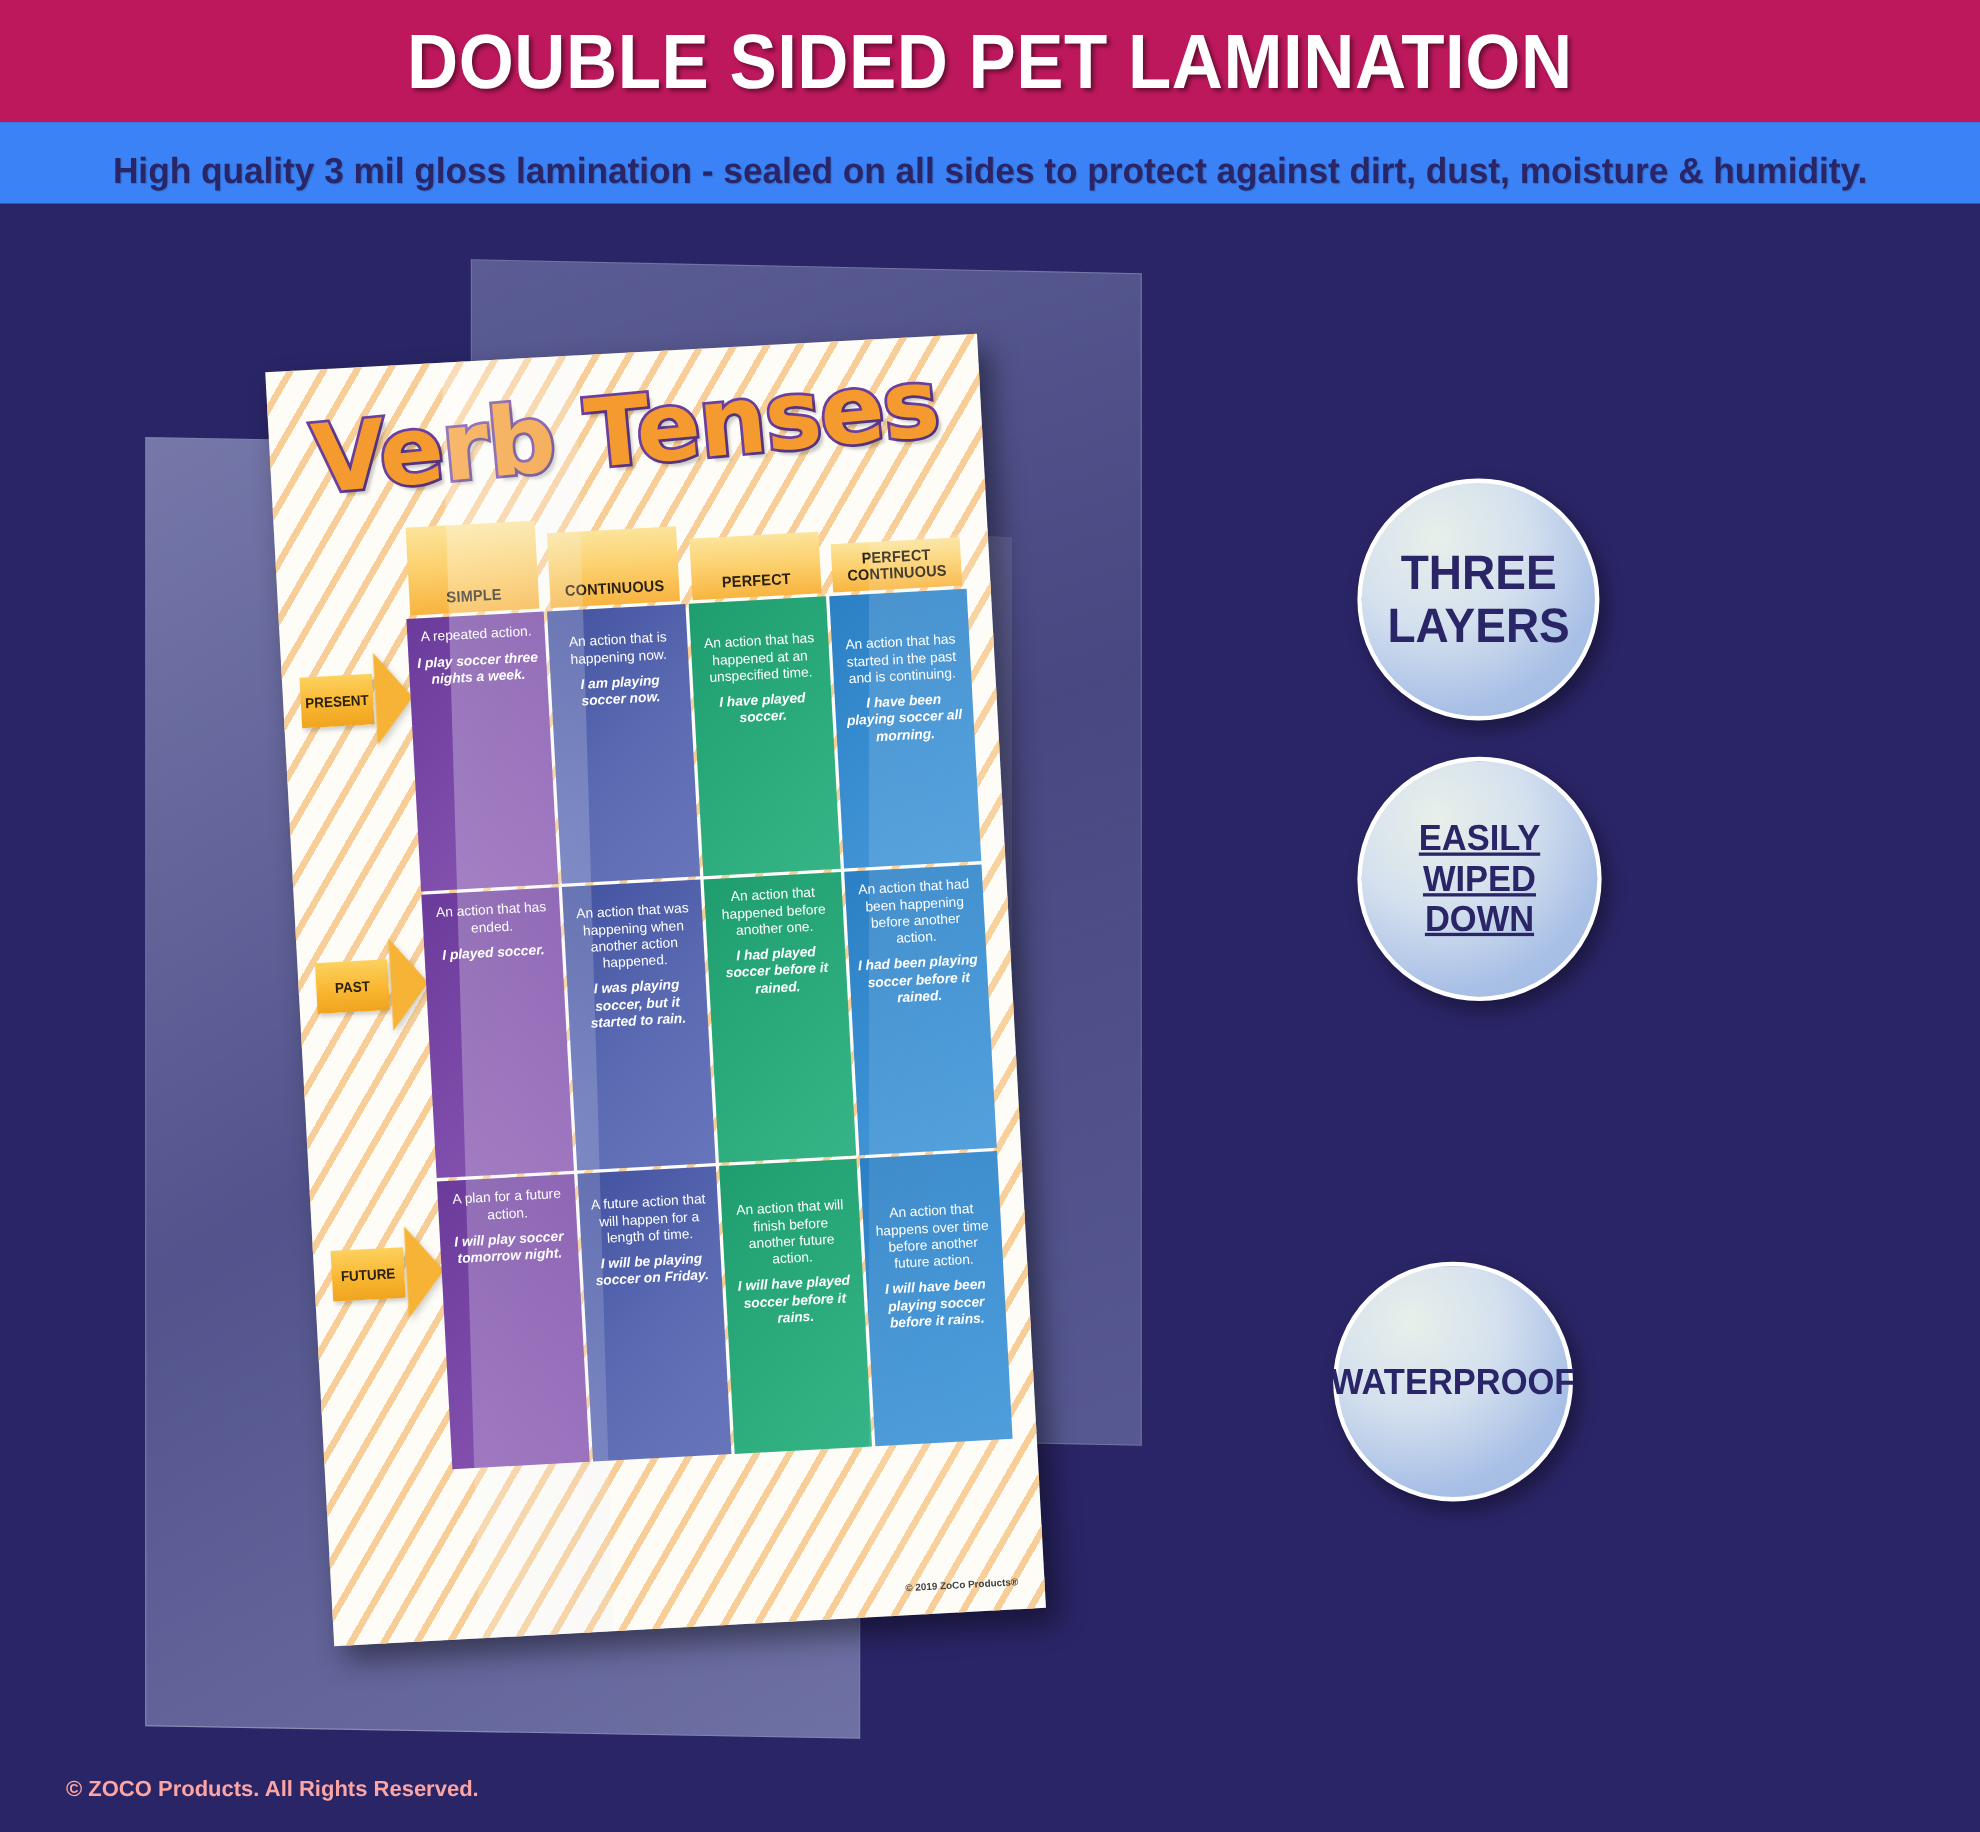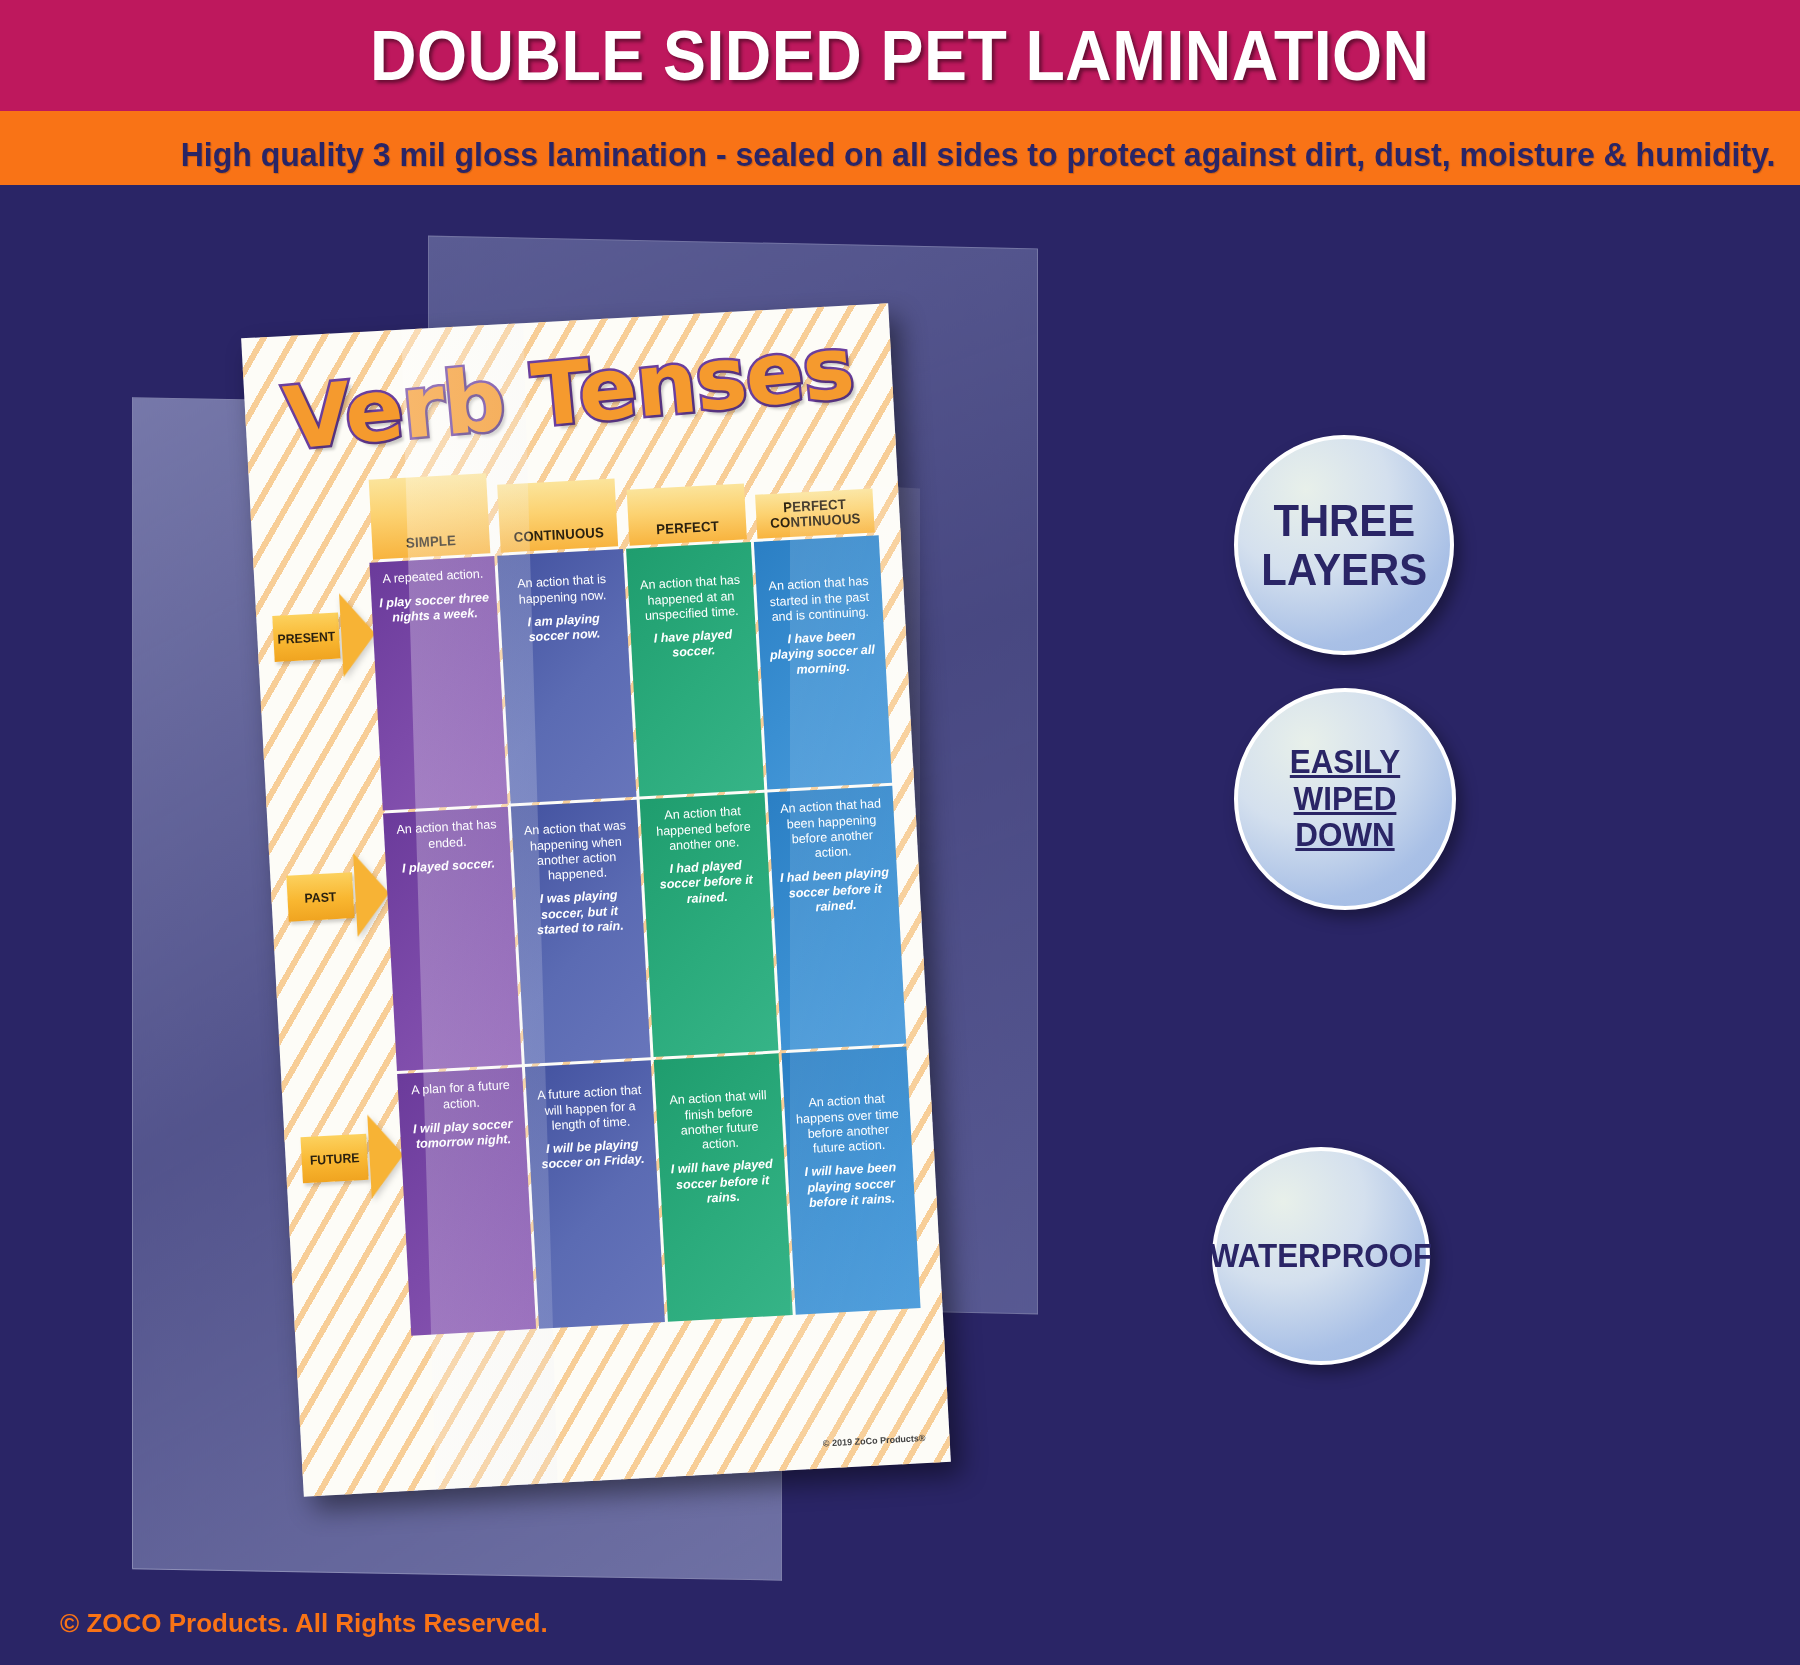--- a/index.html
+++ b/index.html
@@ -21,22 +21,22 @@
     color: #ffffff;
     font-size: 70px;
     font-weight: 700;
     letter-spacing: 0.5px;
     transform: scaleX(0.92);
     text-shadow: 3px 3px 4px rgba(0,0,0,0.45);
     white-space: nowrap;
   }
   .sub-band {
     position: absolute; left: 0; top: 111px; width: 1800px; height: 88px;
-    background: #f97316;
-    display: flex; align-items: center; justify-content: flex-end;
+    background: #3b82f6;
+    display: flex; align-items: center; justify-content: center;
   }
   .sub-text {
     color: #2a2566;
     font-size: 33px;
     font-weight: 700;
     transform: scaleX(0.97);
     white-space: nowrap;
     text-shadow: 1px 1px 1px rgba(0,0,0,0.18);
   }
 
@@ -212,21 +212,21 @@
   }
   .badge span { display: block; transform: scaleX(0.95); }
   .b1 { left: 1234px; top: 250px;  width: 220px; height: 220px; font-size: 44px; }
   .b2 { left: 1234px; top: 503px;  width: 222px; height: 222px; font-size: 33px; text-decoration: underline; }
   .b3 { left: 1236px; top: 736px;  width: 218px; height: 218px; font-size: 34px; }
   .b4 { left: 1212px; top: 962px;  width: 218px; height: 218px; font-size: 33px; }
   .b5 { left: 1238px; top: 1185px; width: 220px; height: 220px; font-size: 33px; }
 
   .footer-note {
     position: absolute; left: 60px; bottom: 26px;
-    color: #f97316; font-size: 26px; font-weight: 700;
+    color: #fca5a5; font-size: 20px; font-weight: 700;
   }
 </style>
 </head>
 <body>
 
 <div id="root">
 
   <div class="hdr-band">
     <div class="hdr-title">DOUBLE SIDED PET LAMINATION</div>
   </div>

